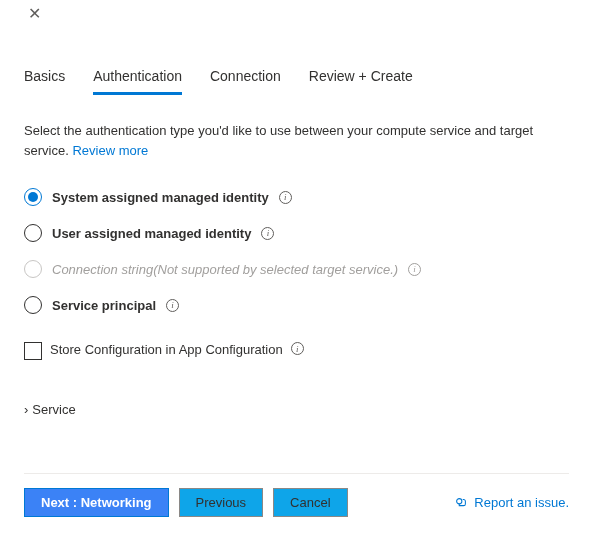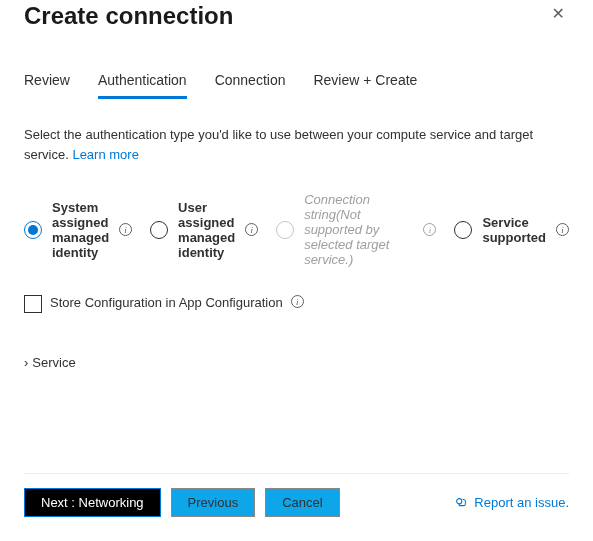--- a/index.html
+++ b/index.html
@@ -14,21 +14,21 @@
     }
     .panel { padding: 0 24px; height: 100%; display: flex; flex-direction: column; }
     .header { display: flex; justify-content: space-between; align-items: flex-start; padding-top: 2px; }
     .title { font-size: 24px; font-weight: 600; color: #1b1a19; }
     .close-btn { cursor: pointer; padding: 4px; color: #605e5c; font-size: 16px; line-height: 1; }
     .tabs { display: flex; gap: 28px; margin-top: 42px; border-bottom: none; }
     .tab { padding-bottom: 8px; cursor: pointer; color: #323130; font-size: 14px; }
     .tab.active { border-bottom: 3px solid #0078d4; font-weight: 400; }
     .desc { margin-top: 26px; font-size: 13px; line-height: 1.5; color: #323130; }
     .link { color: #0078d4; cursor: pointer; }
-    .radios { margin-top: 28px; display: flex; flex-direction: row; gap: 18px; }
+    .radios { margin-top: 28px; display: flex; flex-direction: column; gap: 18px; }
     .radio-row { display: flex; align-items: center; gap: 10px; }
     .radio {
       width: 18px; height: 18px; border-radius: 50%;
       border: 1px solid #323130; display: inline-flex;
       align-items: center; justify-content: center; cursor: pointer;
       flex-shrink: 0;
     }
     .radio.selected { border: 1px solid #0078d4; }
     .radio.selected::after {
       content: ""; width: 10px; height: 10px; border-radius: 50%;
@@ -53,66 +53,65 @@
     .advanced { margin-top: 42px; cursor: pointer; font-size: 13px; display: flex; align-items: center; gap: 4px; }
     .footer {
       margin-top: auto; padding: 14px 0 24px 0;
       display: flex; align-items: center; gap: 10px;
       border-top: 1px solid #edebe9;
     }
     .btn {
       padding: 6px 16px; font-size: 13px; cursor: pointer;
       border: 1px solid #8a8886; background: #0ea5e9; color: #323130;
     }
-    .btn.primary { background: #000000; color: #fff; border-color: #0078d4; font-weight: 400; }
+    .btn.primary { background: #3b82f6; color: #fff; border-color: #0078d4; font-weight: 700; }
     .spacer { flex: 1; }
     .report { color: #0078d4; cursor: pointer; display: flex; align-items: center; gap: 6px; font-size: 13px; }
     .report-icon { width: 14px; height: 14px; }
   </style>
 </head>
 <body>
 
 <div class="panel">
   <div class="header">
-    <div class="title">Create connection</div>
     <div class="close-btn">
       <span>✕</span>
     </div>
   </div>
 
   <div class="tabs">
-    <div class="tab">Review</div>
+    <div class="tab">Basics</div>
     <div class="tab active">Authentication</div>
     <div class="tab">Connection</div>
     <div class="tab">Review + Create</div>
   </div>
 
   <div class="desc">
-    <span>Select the authentication type you'd like to use between your compute service and target service. </span><span class="link">Learn more</span>
+    <span>Select the authentication type you'd like to use between your compute service and target service. </span><span class="link">Review more</span>
   </div>
 
   <div class="radios">
     <div class="radio-row">
       <span class="radio selected"></span>
       <span class="radio-label">System assigned managed identity</span>
       <span class="info-icon">i</span>
     </div>
     <div class="radio-row">
       <span class="radio"></span>
       <span class="radio-label">User assigned managed identity</span>
       <span class="info-icon">i</span>
     </div>
     <div class="radio-row">
       <span class="radio disabled"></span>
       <span class="radio-label disabled"><span>Connection string</span><span class="hint-disabled">(Not supported by selected target service.)</span></span>
       <span class="info-icon disabled">i</span>
     </div>
     <div class="radio-row">
       <span class="radio"></span>
-      <span class="radio-label">Service supported</span>
+      <span class="radio-label">Service principal</span>
       <span class="info-icon">i</span>
     </div>
   </div>
 
   <div class="check-row">
     <span class="checkbox"></span>
     <span class="check-label">Store Configuration in App Configuration</span>
     <span class="info-icon">i</span>
   </div>
 

